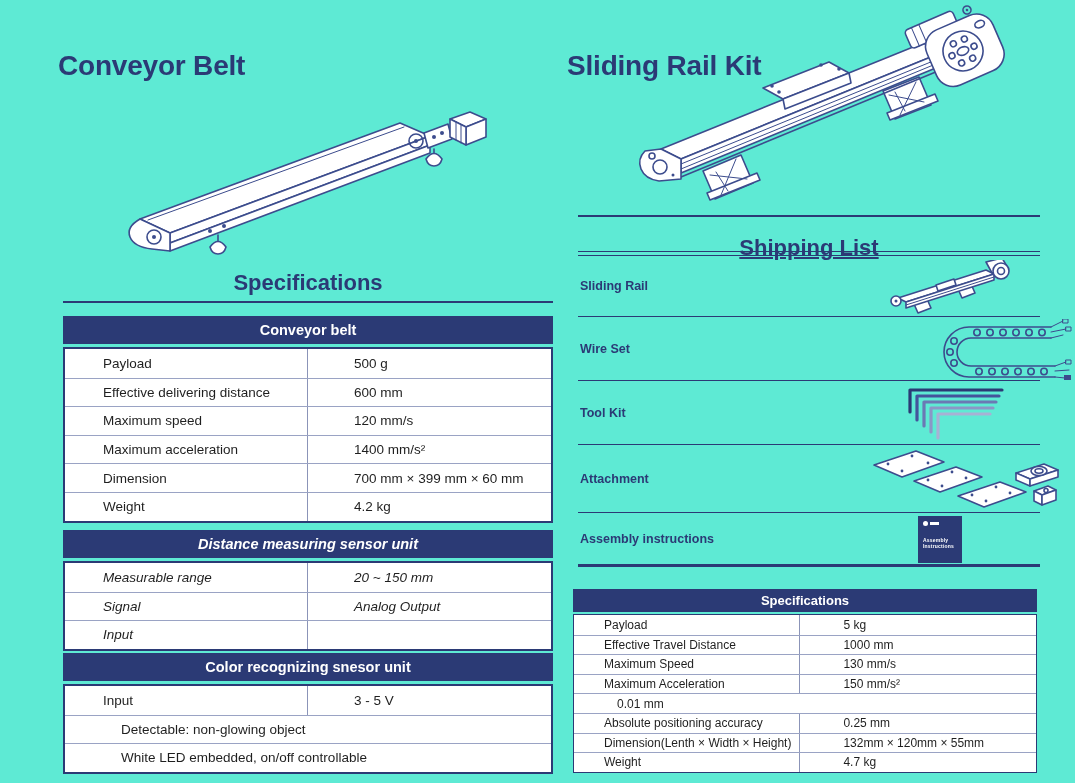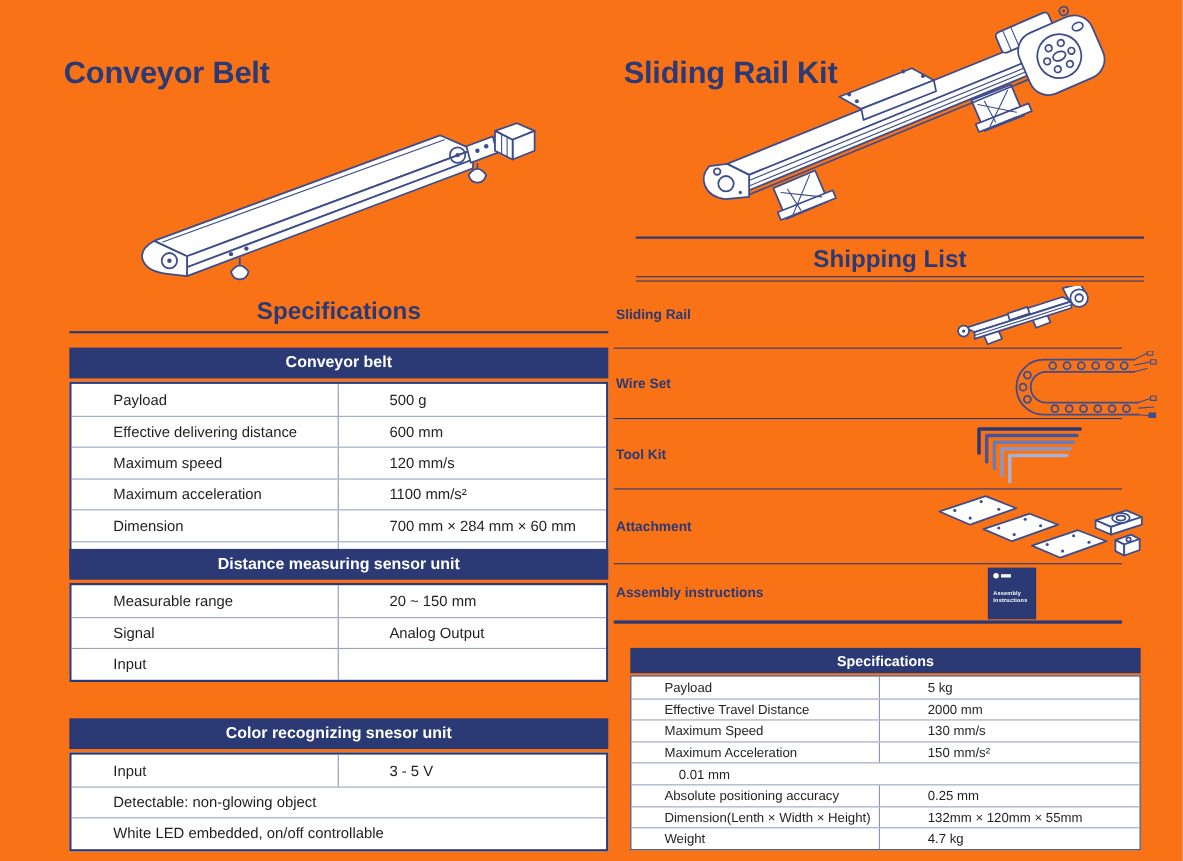--- a/index.html
+++ b/index.html
@@ -4,48 +4,48 @@
 <style>
   :root{
     --navy:#2b3a75;
     --line:#3c4c8d;
     --inner:#9aa3c4;
     --innerd:#8b94b8;
     --txt:#1f1f1f;
   }
   *{margin:0;padding:0;box-sizing:border-box;}
   body{background:#ffffff;font-family:"Liberation Sans",sans-serif;}
-  .page{position:relative;width:1075px;height:783px;background:#f97316;overflow:hidden;}
+  .page{position:relative;width:1075px;height:783px;background:#5eead4;overflow:hidden;}
 
   .big-title{position:absolute;font-size:28px;font-weight:bold;color:var(--navy);letter-spacing:-0.2px;}
   #left-title{left:58px;top:50px;}
   #right-title{left:567px;top:50px;}
 
   .section-heading{position:absolute;font-weight:bold;color:var(--navy);font-size:22px;text-align:center;}
   #left-specs-heading{left:63px;width:490px;top:270px;}
   #left-specs-rule{position:absolute;left:63px;width:490px;top:301px;height:2px;background:var(--navy);}
 
   
   .ltable{position:absolute;left:63px;width:490px;}
   .thead{height:28px;line-height:28px;background:var(--navy);color:#fff;text-align:center;font-weight:bold;font-size:14.5px;}
   .tbody{margin-top:3px;border:2px solid var(--navy);background:#fff;}
   .trow{display:flex;height:28.6px;align-items:stretch;}
   .trow + .trow{border-top:1.4px solid var(--inner);}
   .cl{width:50%;border-right:1.4px solid var(--innerd);display:flex;align-items:center;padding-left:38px;font-size:13.5px;color:var(--txt);}
   .cv{flex:1;display:flex;align-items:center;padding-left:46px;font-size:13.5px;color:var(--txt);}
-  .cfull{flex:1;display:flex;align-items:center;padding-left:38px;font-size:13.5px;color:var(--txt);}
+  .cfull{flex:1;display:flex;align-items:center;padding-left:56px;font-size:13.5px;color:var(--txt);}
   #ltable-0{top:316px;}
-  #ltable-1{top:499px;}
+  #ltable-1{top:530px;font-style:italic;}
   #ltable-2{top:653px;}
 
   
   #ship-topline{position:absolute;left:578px;top:215px;width:462px;height:1.5px;background:var(--navy);}
-  #ship-heading{left:578px;width:462px;top:223px;}
+  #ship-heading{left:578px;width:462px;top:235px;text-decoration:underline;}
   #ship-dblline{position:absolute;left:578px;top:251px;width:462px;height:4.5px;border-top:1.3px solid var(--navy);border-bottom:1.3px solid var(--navy);}
-  #ship-rows{position:absolute;left:558px;top:256px;width:462px;}
+  #ship-rows{position:absolute;left:578px;top:256px;width:462px;}
   .ship-row{position:relative;border-bottom:1.3px solid var(--navy);}
   .ship-row.last{border-bottom:3px solid var(--navy);}
   .ship-label{position:absolute;left:2px;top:50%;transform:translateY(-50%);font-weight:bold;color:var(--navy);font-size:12.5px;}
   .ship-icon{position:absolute;}
 
   
   .rtable{position:absolute;left:573px;top:589px;width:464px;}
   .rthead{height:23px;line-height:23px;background:var(--navy);color:#fff;text-align:center;font-weight:bold;font-size:13px;}
   .rtbody{margin-top:2px;border:1.8px solid var(--navy);background:#fff;}
   .rrow{display:flex;height:19.6px;align-items:stretch;}
@@ -114,25 +114,25 @@
       <div class="trow">
         <div class="cl">Effective delivering distance</div>
         <div class="cv">600 mm</div>
       </div>
       <div class="trow">
         <div class="cl">Maximum speed</div>
         <div class="cv">120 mm/s</div>
       </div>
       <div class="trow">
         <div class="cl">Maximum acceleration</div>
-        <div class="cv">1100 mm/s²</div>
+        <div class="cv">1400 mm/s²</div>
       </div>
       <div class="trow">
         <div class="cl">Dimension</div>
-        <div class="cv">700 mm × 284 mm × 60 mm</div>
+        <div class="cv">700 mm × 399 mm × 60 mm</div>
       </div>
       <div class="trow">
         <div class="cl">Weight</div>
         <div class="cv">4.2 kg</div>
       </div>
     </div>
   </div>
 
   <div class="ltable" id="ltable-1">
     <div class="thead">Distance measuring sensor unit</div>
@@ -322,21 +322,21 @@
 
   <div class="rtable">
     <div class="rthead">Specifications</div>
     <div class="rtbody">
       <div class="rrow">
         <div class="rcl">Payload</div>
         <div class="rcv">5 kg</div>
       </div>
       <div class="rrow">
         <div class="rcl">Effective Travel Distance</div>
-        <div class="rcv">2000 mm</div>
+        <div class="rcv">1000 mm</div>
       </div>
       <div class="rrow">
         <div class="rcl">Maximum Speed</div>
         <div class="rcv">130 mm/s</div>
       </div>
       <div class="rrow">
         <div class="rcl">Maximum Acceleration</div>
         <div class="rcv">150 mm/s²</div>
       </div>
       <div class="rrow">

